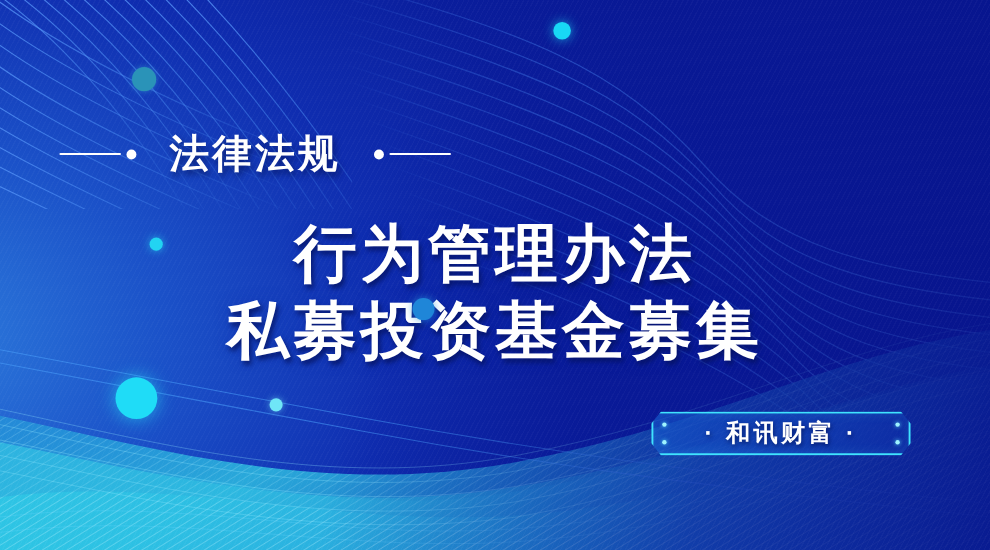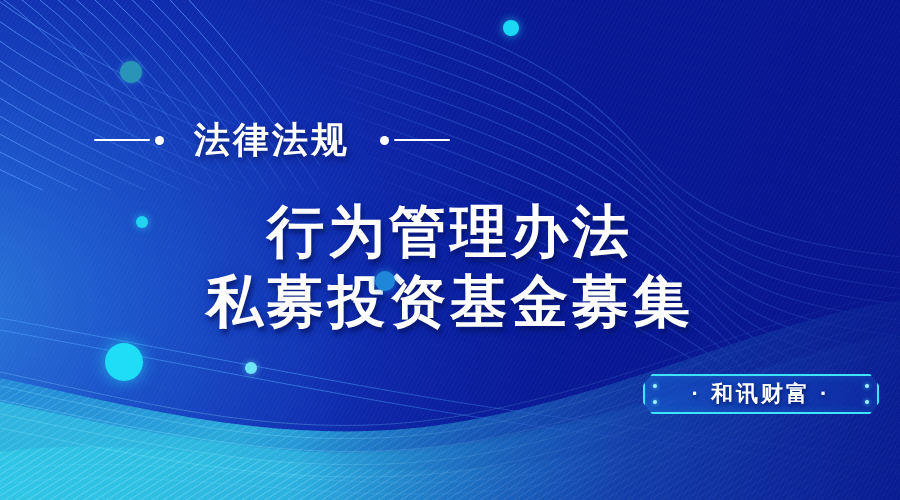--- a/index.html
+++ b/index.html
@@ -43,21 +43,21 @@
 
   
   .label-row {
     position: absolute;
     left: 0; right: 0;
     top: 112px;
     height: 56px;
     display: flex;
     align-items: center;
     justify-content: flex-start;
-    padding-left: 94px;
+    padding-left: 54px;
     box-sizing: border-box;
   }
   .deco { display: flex; align-items: center; height: 12px; }
   .deco .bar { height: 2px; background: #ffffff; width: 56px; border-radius: 1px; }
   .deco .dot { width: 9px; height: 9px; border-radius: 50%; background: #ffffff; }
   .deco.left .dot { margin-left: 5px; }
   .deco.right .dot { margin-right: 5px; }
 
   .kicker {
     color: #ffffff;
@@ -84,21 +84,21 @@
     line-height: 70px;
     white-space: nowrap;
     text-shadow:
       2px 4px 5px rgba(4,16,88,0.75),
       0 0 14px rgba(10,40,170,0.45);
   }
 
   
   .badge {
     position: absolute;
-    left: 643px;
+    left: 592px;
     top: 374px;
     width: 236px;
     height: 40px;
     box-sizing: border-box;
     display: flex;
     align-items: center;
     justify-content: center;
     border: 2px solid #3fe3ff;
     border-radius: 3px;
     background: linear-gradient(100deg, rgba(22,92,210,0.55) 0%, rgba(14,48,172,0.55) 100%);

